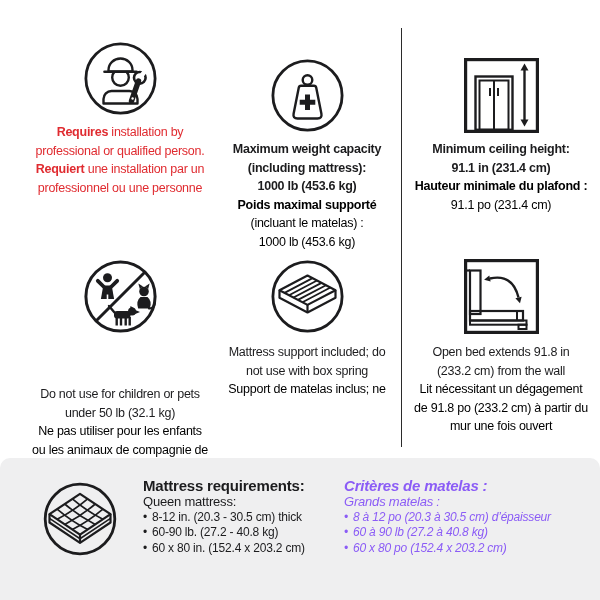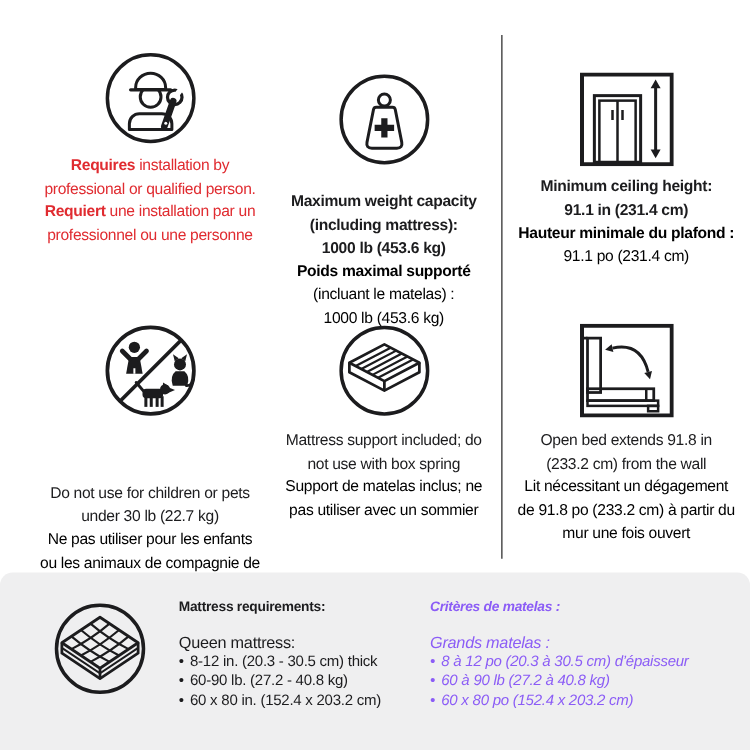--- a/index.html
+++ b/index.html
@@ -2,40 +2,40 @@
 <html><head>
 <meta charset="utf-8">
 <style>
   html,body{margin:0;padding:0;background:#fff;}
   .sheet{position:relative;width:600px;height:600px;background:#fff;overflow:hidden;
          font-family:"Liberation Sans",sans-serif;color:#1c1c1e;}
   .top{position:absolute;left:0;top:0;width:600px;height:458px;}
   .v-divider{position:absolute;left:401px;top:28px;width:1px;height:419px;background:#2b2b2b;}
   .cell{position:absolute;display:flex;flex-direction:column;align-items:center;}
   #c0{left:8px;top:41px;width:224px;}
-  #c1{left:218px;top:58px;width:178px;gap:12px;}
+  #c1{left:218px;top:58px;width:178px;}
   #c2{left:404px;top:58px;width:194px;}
   #c3{left:8px;top:259px;width:224px;gap:42px;}
   #c4{left:218px;top:259px;width:178px;}
   #c5{left:404px;top:259px;width:194px;}
   .icon-wrap{height:75px;flex:0 0 auto;}
   .txt{margin-top:7px;text-align:center;}
   .r2 .txt{margin-top:9px;}
   .ln{font-size:12.5px;line-height:18.5px;white-space:nowrap;letter-spacing:-0.25px;color:#1c1c1e;}
   .ln.fr{color:#000000;}
   .ln.b{font-weight:700;}
   .ln b{font-weight:700;}
   .red .ln{color:#e02b30;}
   .panel{position:absolute;left:0;top:458px;width:600px;height:142px;background:#efeff0;border-radius:10px 10px 0 0;}
   .m-icon{position:absolute;left:42px;top:23px;}
   .b-col{position:absolute;top:20px;}
   .col-en{left:143px;}
   .col-fr{left:344px;}
   .col-fr .b-title,.col-fr .b-sub,.col-fr .b-row{color:#8b5cf6;font-style:italic;}
-  .b-title{font-size:11px;font-weight:700;line-height:16px;margin-bottom:12px;letter-spacing:-0.2px;}
+  .b-title{font-size:15px;font-weight:700;line-height:16px;margin-bottom:0;letter-spacing:-0.2px;}
   .b-sub{font-size:13px;line-height:15.5px;letter-spacing:-0.2px;}
   .b-row{font-size:12px;line-height:15.5px;letter-spacing:-0.2px;white-space:nowrap;}
   .blt{display:inline-block;margin-right:5px;}
   svg{display:block;}
 </style>
 </head>
 <body>
 
 <div class="sheet">
   <div class="top">
@@ -124,42 +124,41 @@
           <rect x="32.5" y="58" width="2.4" height="8.5" fill="#1c1c1e"></rect>
           <rect x="36.8" y="58" width="2.4" height="8.5" fill="#1c1c1e"></rect>
           <rect x="41.5" y="58" width="2.4" height="8.5" fill="#1c1c1e"></rect>
           <rect x="45.5" y="58" width="2.4" height="8.5" fill="#1c1c1e"></rect>
           <line x1="31.5" y1="53.5" x2="26" y2="47" stroke="#1c1c1e" stroke-width="2.4" stroke-linecap="round"></line>
           <line x1="13" y1="62" x2="62" y2="13" stroke="#1c1c1e" stroke-width="3"></line>
         </svg>
       </div>
       <div class="txt">
         <div class="ln"><span>Do not use for children or pets</span></div>
-        <div class="ln"><span>under 30 lb (22.7 kg)</span></div>
+        <div class="ln"><span>under 50 lb (32.1 kg)</span></div>
         <div class="ln fr"><span>Ne pas utiliser pour les enfants</span></div>
         <div class="ln fr"><span>ou les animaux de compagnie de</span></div>
         <div class="ln fr"><span>moins de 50 lb (22.7 kg)</span></div>
       </div>
     </div>
 
     <div class="cell r2" id="c4">
       <div class="icon-wrap">
         <svg width="75" height="75" viewBox="0 0 75 75">
           <circle cx="37.5" cy="37.5" r="34.6" fill="none" stroke="#1c1c1e" stroke-width="2.8"></circle>
           <path d="M37.5,16.5 L65.5,31.2 37.5,45.9 9.5,31.2 Z" fill="none" stroke="#1c1c1e" stroke-width="2.2" stroke-linejoin="round"></path>
           <path d="M14.54,33.85 L42.54,19.15 M19.02,36.2 L47.02,21.5 M23.5,38.55 L51.5,23.85 M27.98,40.9 L55.98,26.2 M32.46,43.25 L60.46,28.55" stroke="#1c1c1e" stroke-width="1.8"></path>
           <path d="M9.5,31.2 V38.8 L37.5,53.5 65.5,38.8 V31.2" fill="none" stroke="#1c1c1e" stroke-width="2.2" stroke-linejoin="round"></path>
           <line x1="37.5" y1="45.9" x2="37.5" y2="53.5" stroke="#1c1c1e" stroke-width="2.2"></line>
         </svg>
       </div>
       <div class="txt">
         <div class="ln"><span>Mattress support included; do</span></div>
         <div class="ln"><span>not use with box spring</span></div>
         <div class="ln fr"><span>Support de matelas inclus; ne</span></div>
-        <div class="ln fr"><span>pas utiliser avec un sommier</span></div>
       </div>
     </div>
 
     <div class="cell r2" id="c5">
       <div class="icon-wrap">
         <svg width="75" height="75" viewBox="0 0 75 75">
           <rect x="1.6" y="1.6" width="71.8" height="71.8" fill="none" stroke="#1c1c1e" stroke-width="3.2"></rect>
           <line x1="2.5" y1="11.5" x2="6" y2="11.5" stroke="#1c1c1e" stroke-width="2.2"></line>
           <rect x="6" y="11.5" width="10.5" height="43.5" fill="none" stroke="#1c1c1e" stroke-width="2.2"></rect>
           <rect x="6" y="52" width="53" height="9.5" fill="none" stroke="#1c1c1e" stroke-width="2.2"></rect>

